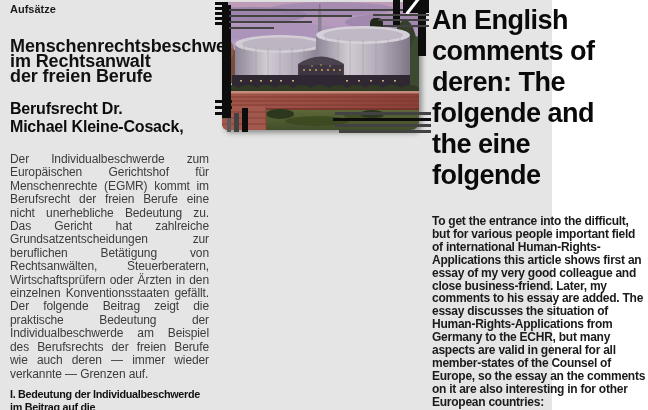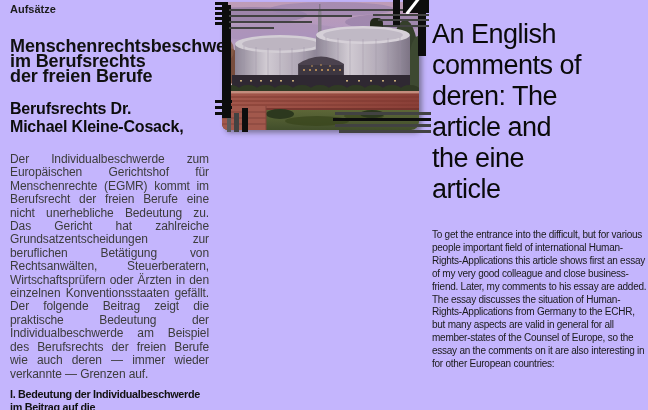--- a/index.html
+++ b/index.html
@@ -1,38 +1,38 @@
 <!DOCTYPE html>
 <html><head>
 <meta charset="utf-8">
 <style>
   html,body{margin:0;padding:0;}
   body{
     width:648px;height:410px;background:#ffffff;overflow:hidden;
     font-family:"Liberation Sans","DejaVu Sans",sans-serif;
     -webkit-font-smoothing:antialiased;
   }
-  .page{position:relative;width:648px;height:410px;background:#c4b5fd;}
+  .page{position:relative;width:552px;height:410px;background:#e5e5e5;}
 
   
   .col-left{position:absolute;left:10px;top:0;width:199px;}
   .kicker{padding-top:3px;font-size:11px;font-weight:bold;color:#1c1c1c;}
   .title{margin-top:24px;font-size:18px;font-weight:bold;line-height:15px;color:#111;letter-spacing:-0.1px;}
   .title>div{white-space:nowrap;}
   .author{margin-top:16px;font-size:16px;font-weight:bold;line-height:17.5px;color:#0c0c0c;letter-spacing:-0.2px;}
   .author>div{white-space:nowrap;}
   .de-paragraph{margin-top:18px;font-size:12px;line-height:13.4px;color:#3c3c3c;text-align:justify;letter-spacing:-0.1px;}
   .section-heading{margin-top:7px;font-size:10.8px;font-weight:bold;line-height:13px;color:#111;letter-spacing:-0.3px;}
   .section-heading>div{white-space:nowrap;}
 
   
   .col-right{position:absolute;left:432px;top:0;width:216px;}
-  .en-heading{margin-top:19px;font-size:27px;font-weight:normal;line-height:31px;color:#0a0a0a;letter-spacing:-0.5px;}
+  .en-heading{margin-top:5px;font-size:27px;font-weight:bold;line-height:31px;color:#0a0a0a;letter-spacing:-0.5px;}
   .en-heading>div{white-space:nowrap;}
-  .en-paragraph{margin-top:24px;font-size:10px;font-weight:normal;line-height:12.9px;color:#1a1a1a;letter-spacing:-0.25px;}
+  .en-paragraph{margin-top:24px;font-size:12px;font-weight:bold;line-height:12.9px;color:#1a1a1a;letter-spacing:-0.25px;}
 
   
   .photo-wrap{position:absolute;left:215px;top:0;width:222px;height:150px;}
   .photo{
     position:absolute;left:7px;top:2px;width:197px;height:128px;
     border-radius:4px 8px 8px 6px;overflow:hidden;
     box-shadow:3px 3px 5px rgba(45,45,45,.45);
     background:#b79fc5;
   }
   .photo svg{display:block;width:100%;height:100%;}
@@ -74,25 +74,25 @@
 </style>
 </head>
 <body>
 
 <div class="page">
 
   <div class="col-left">
     <div class="kicker">Aufsätze</div>
     <div class="title">
         <div>Menschenrechtsbeschwerde</div>
-        <div>im Berufsrechts</div>
+        <div>im Rechtsanwalt</div>
         <div>der freien Berufe</div>
       </div>
     <div class="author">
-        <div>Berufsrechts Dr.</div>
+        <div>Berufsrecht Dr.</div>
         <div>Michael Kleine-Cosack,</div>
       </div>
     <div class="de-paragraph">Der Individualbeschwerde zum Europäischen Gerichtshof für Menschenrechte (EGMR) kommt im Berufsrecht der freien Berufe eine nicht unerhebliche Bedeutung zu. Das Gericht hat zahlreiche Grundsatzentscheidungen zur beruflichen Betätigung von Rechtsanwälten, Steuerberatern, Wirtschaftsprüfern oder Ärzten in den einzelnen Konventionsstaaten gefällt. Der folgende Beitrag zeigt die praktische Bedeutung der Individualbeschwerde am Beispiel des Berufsrechts der freien Berufe wie auch deren — immer wieder verkannte — Grenzen auf.</div>
     <div class="section-heading">
         <div>I. Bedeutung der Individualbeschwerde</div>
         <div>im Beitrag auf die</div>
         <div>Verfassungsbeschwerde</div>
       </div>
   </div>
 
@@ -267,20 +267,20 @@
     <div class="deco lineB2"></div>
     <div class="deco gray lineB3"></div>
     <div class="deco gray lineB4"></div>
   </div>
 
   <div class="col-right">
     <div class="en-heading">
         <div>An English</div>
         <div>comments of</div>
         <div>deren: The</div>
-        <div>article and</div>
+        <div>folgende and</div>
         <div>the eine</div>
-        <div>article</div>
+        <div>folgende</div>
       </div>
     <div class="en-paragraph">To get the entrance into the difficult, but for various people important field of international Human-Rights-Applications this article shows first an essay of my very good colleague and close business-friend. Later, my comments to his essay are added. The essay discusses the situation of Human-Rights-Applications from Germany to the ECHR, but many aspects are valid in general for all member-states of the Counsel of Europe, so the essay an the comments on it are also interesting in for other European countries:</div>
   </div>
 
 </div>
 
 </body></html>

